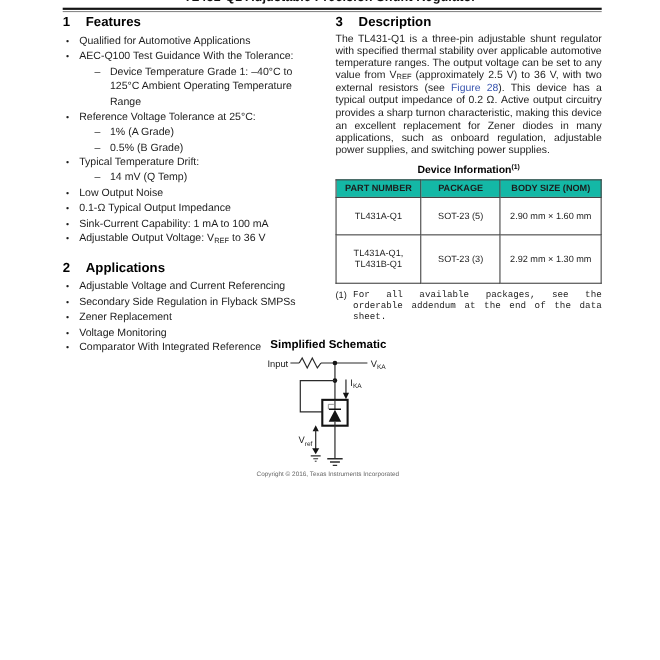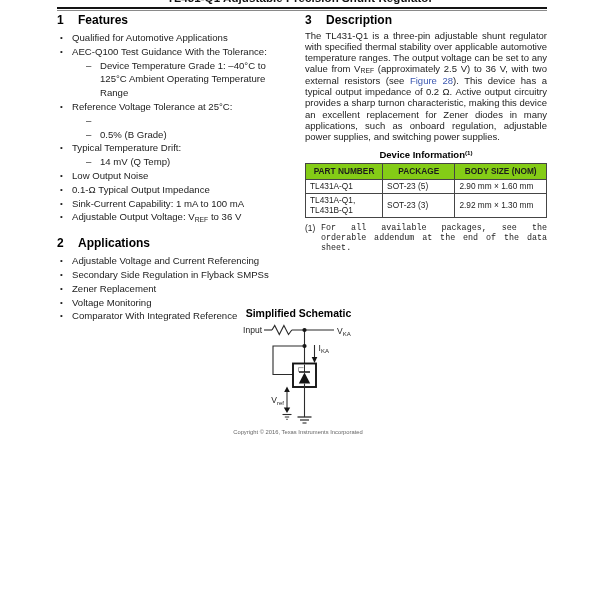--- a/index.html
+++ b/index.html
@@ -37,23 +37,23 @@
 
   .desc { margin:3px 0 0 0; font-size:9.5px; line-height:11.15px;
     text-align:justify; color:#1c1c1c; }
   .link { color:#3b57b0; text-decoration:none; cursor:pointer; }
 
   .dev-title { margin-top:7px; text-align:center; font-weight:bold;
     font-size:9.5px; color:#000; }
   table.dev-table { margin-top:2.5px; width:100%; border-collapse:collapse;
     font-size:8.3px; color:#1c1c1c; }
   .dev-table th, .dev-table td { border:1px solid #454545; }
-  .dev-table th { background:#84cc16; font-weight:bold; text-align:center;
+  .dev-table th { background:#14b8a6; font-weight:bold; text-align:center;
     padding:2.5px 2px; font-size:8.3px; }
-  .dev-table td { padding:2px 4px; line-height:9.6px; }
+  .dev-table td { padding:12px 4px; line-height:9.6px;text-align:center; }
   .c-part { width:32%; } .c-pkg { width:30%; } .c-body { width:38%; }
 
   .footnote { display:flex; margin-top:6px; font-size:8.4px; line-height:9.7px; }
   .fn-marker { width:16px; flex-shrink:0; }
   .fn-text { flex:1; text-align:justify;font-family:Liberation Mono, monospace; }
 
   .schem-title { position:absolute; top:307px; left:0; width:597px;
     text-align:center; font-weight:bold; font-size:10.5px; color:#000; }
   .schem-svg { position:absolute; left:225px; top:321px; }
   .schem-svg text { font-family:"Liberation Sans", sans-serif; font-size:8.5px;
@@ -88,20 +88,21 @@
       <div class="fsub">
           <span class="marker">–</span>
           <span class="ftext">Device Temperature Grade 1: –40°C to 125°C Ambient Operating Temperature Range</span>
         </div>
       <div class="fitem">
           <span class="marker">•</span>
           <span class="ftext">Reference Voltage Tolerance at 25°C:</span>
         </div>
       <div class="fsub">
           <span class="marker">–</span>
+          <span class="ftext">1% (A Grade)</span>
         </div>
       <div class="fsub">
           <span class="marker">–</span>
           <span class="ftext">0.5% (B Grade)</span>
         </div>
       <div class="fitem">
           <span class="marker">•</span>
           <span class="ftext">Typical Temperature Drift:</span>
         </div>
       <div class="fsub">

